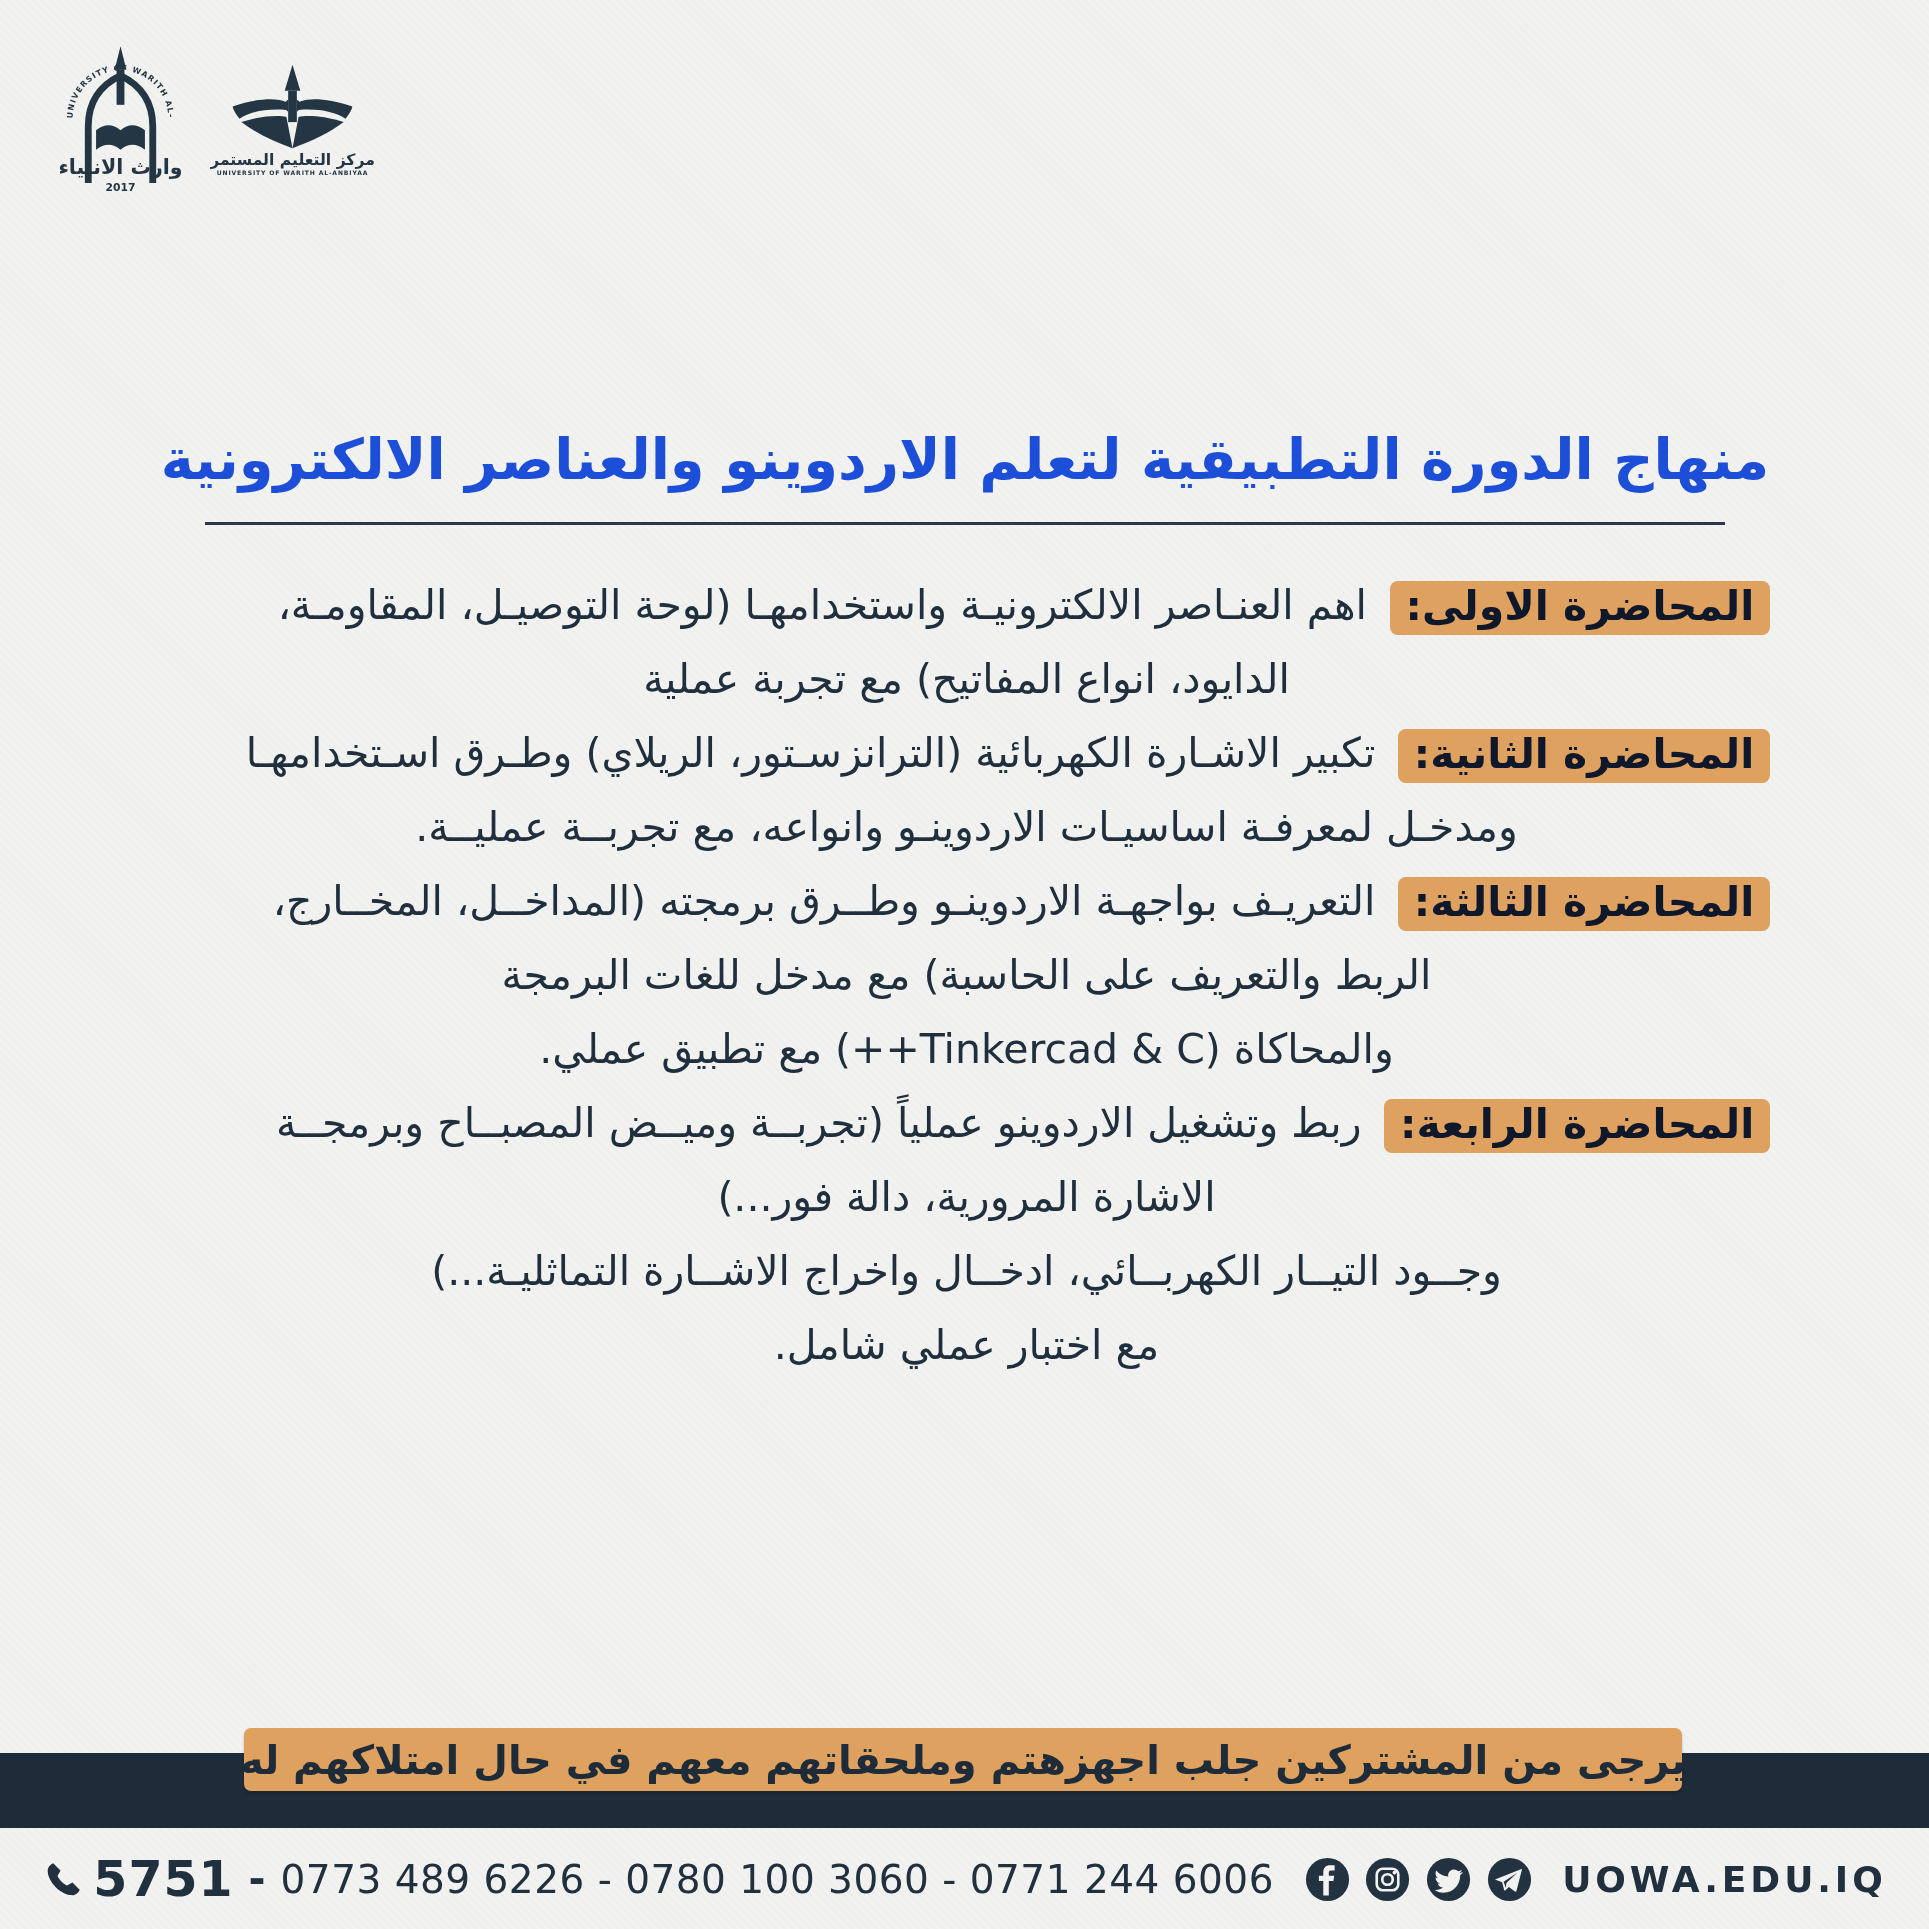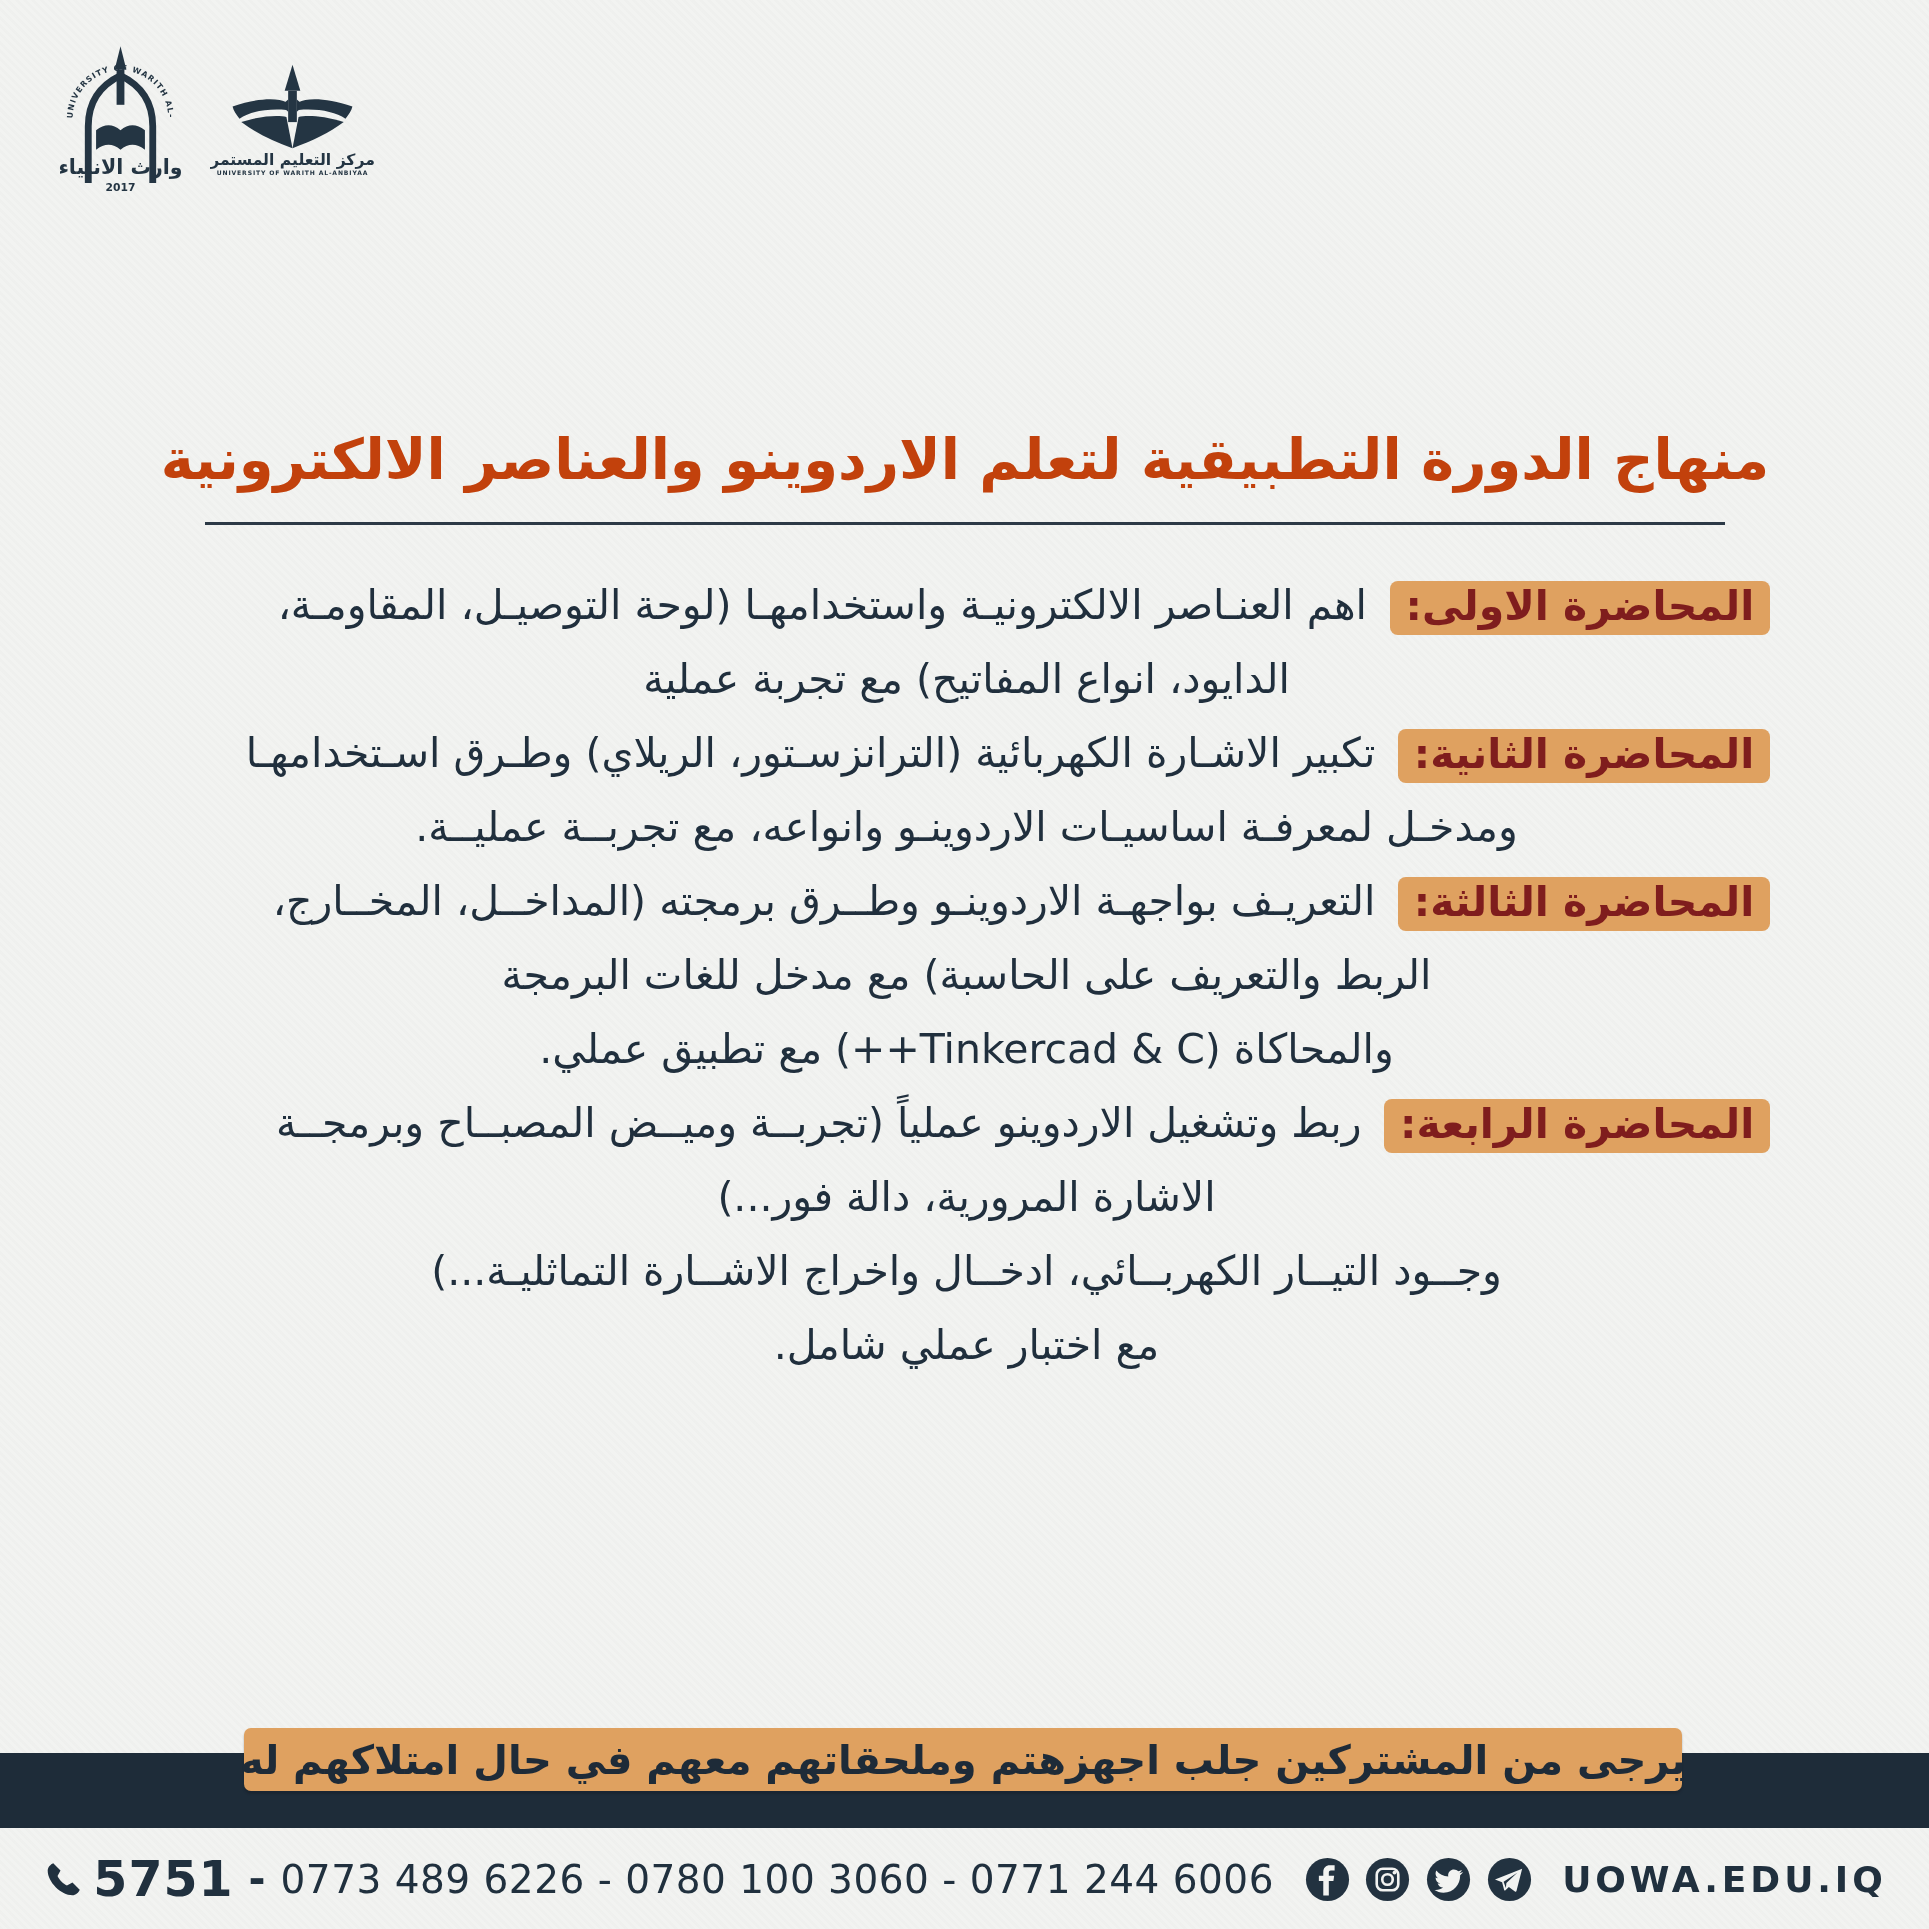--- a/index.html
+++ b/index.html
@@ -17,31 +17,31 @@
   }
 
   
   .logos{position:absolute;top:33px;left:57px;display:flex;align-items:flex-start;gap:25.5px;z-index:2;}
   .uni-logo{width:127px;height:169px;}
   .cec-logo{width:165px;height:129px;margin-top:21.6px;}
 
   
   .title{position:absolute;top:427px;left:0;width:100%;margin:0;
     direction:rtl;text-align:center;
-    font-size:56px;font-weight:bold;color:#c2410c;z-index:2;}
+    font-size:56px;font-weight:bold;color:#1d4ed8;z-index:2;}
   .title-underline{position:absolute;top:522px;left:205px;width:1520px;height:2.9px;background:#2c3946;z-index:2;}
 
   
   .lectures{position:absolute;top:568px;left:163px;width:1607px;direction:rtl;z-index:2;
     font-size:41px;color:#202f3d;}
   .line{height:74px;line-height:74px;white-space:nowrap;}
   .line.start{text-align:right;}
   .line.mid{text-align:center;}
   .lbl{display:inline-block;background:#dfa160;border-radius:7.8px;
-    padding:1px 15.7px 4.9px;font-weight:bold;line-height:normal;vertical-align:middle;color:#7f1d1d;}
+    padding:1px 15.7px 4.9px;font-weight:bold;line-height:normal;vertical-align:middle;color:#0f172a;}
   .after-lbl{margin-right:9.8px;}
 
   
   .notice{position:absolute;top:1728px;left:244px;width:1438px;height:63px;z-index:4;
     background:#dfa160;border-radius:6.9px;box-shadow:0 2.9px 2px rgba(20,25,35,.35);
     display:flex;align-items:center;justify-content:center;
     direction:rtl;font-size:40px;font-weight:bold;color:#1e2b38;white-space:nowrap;text-align:right;}
 
   
   .band{position:absolute;top:1753px;left:0;width:100%;height:75px;background:#1e2c39;z-index:3;}

